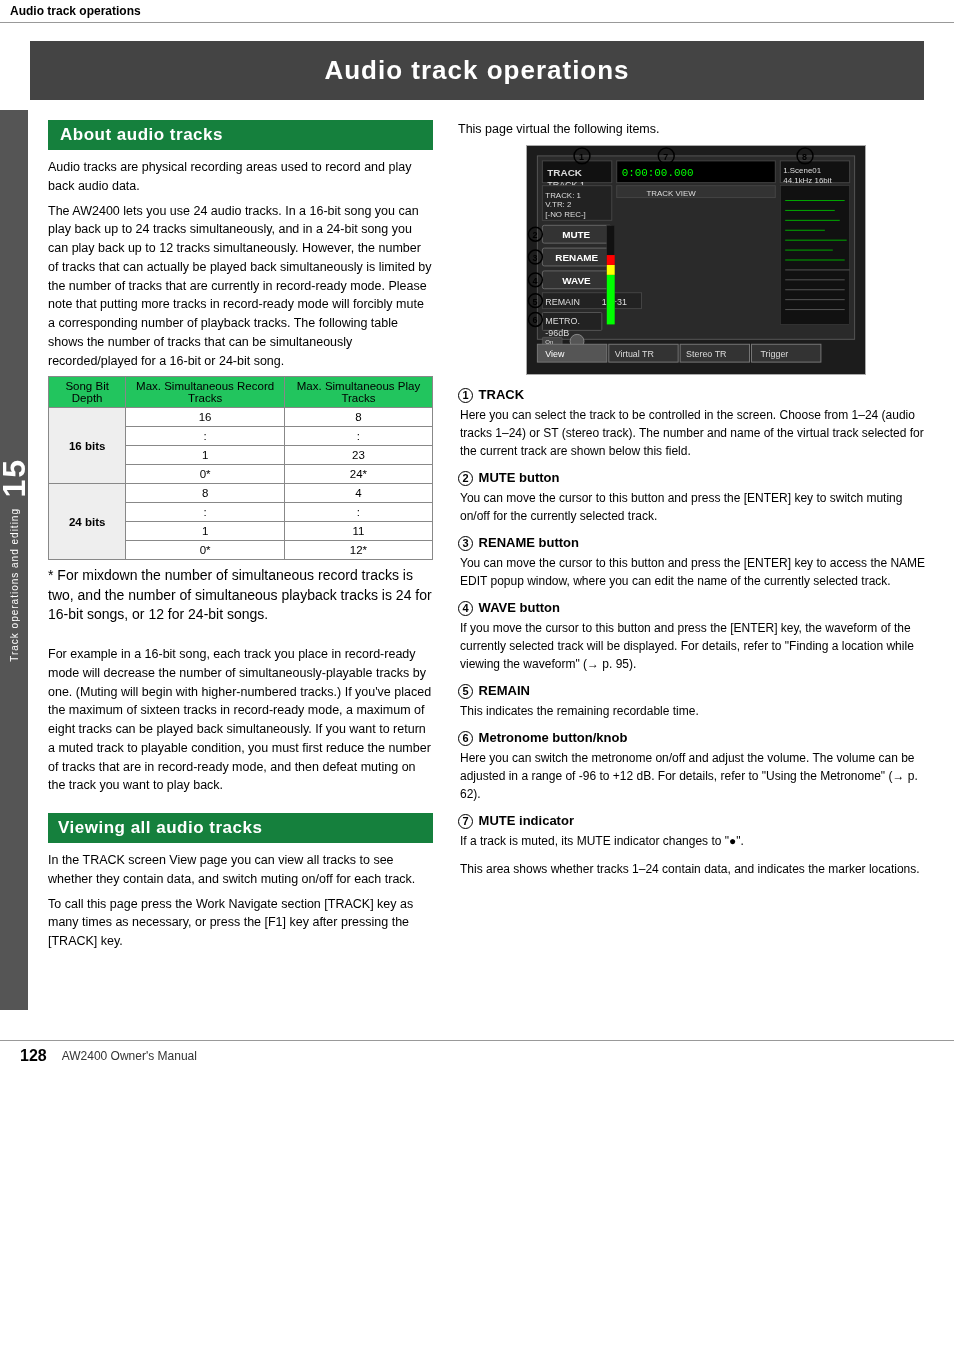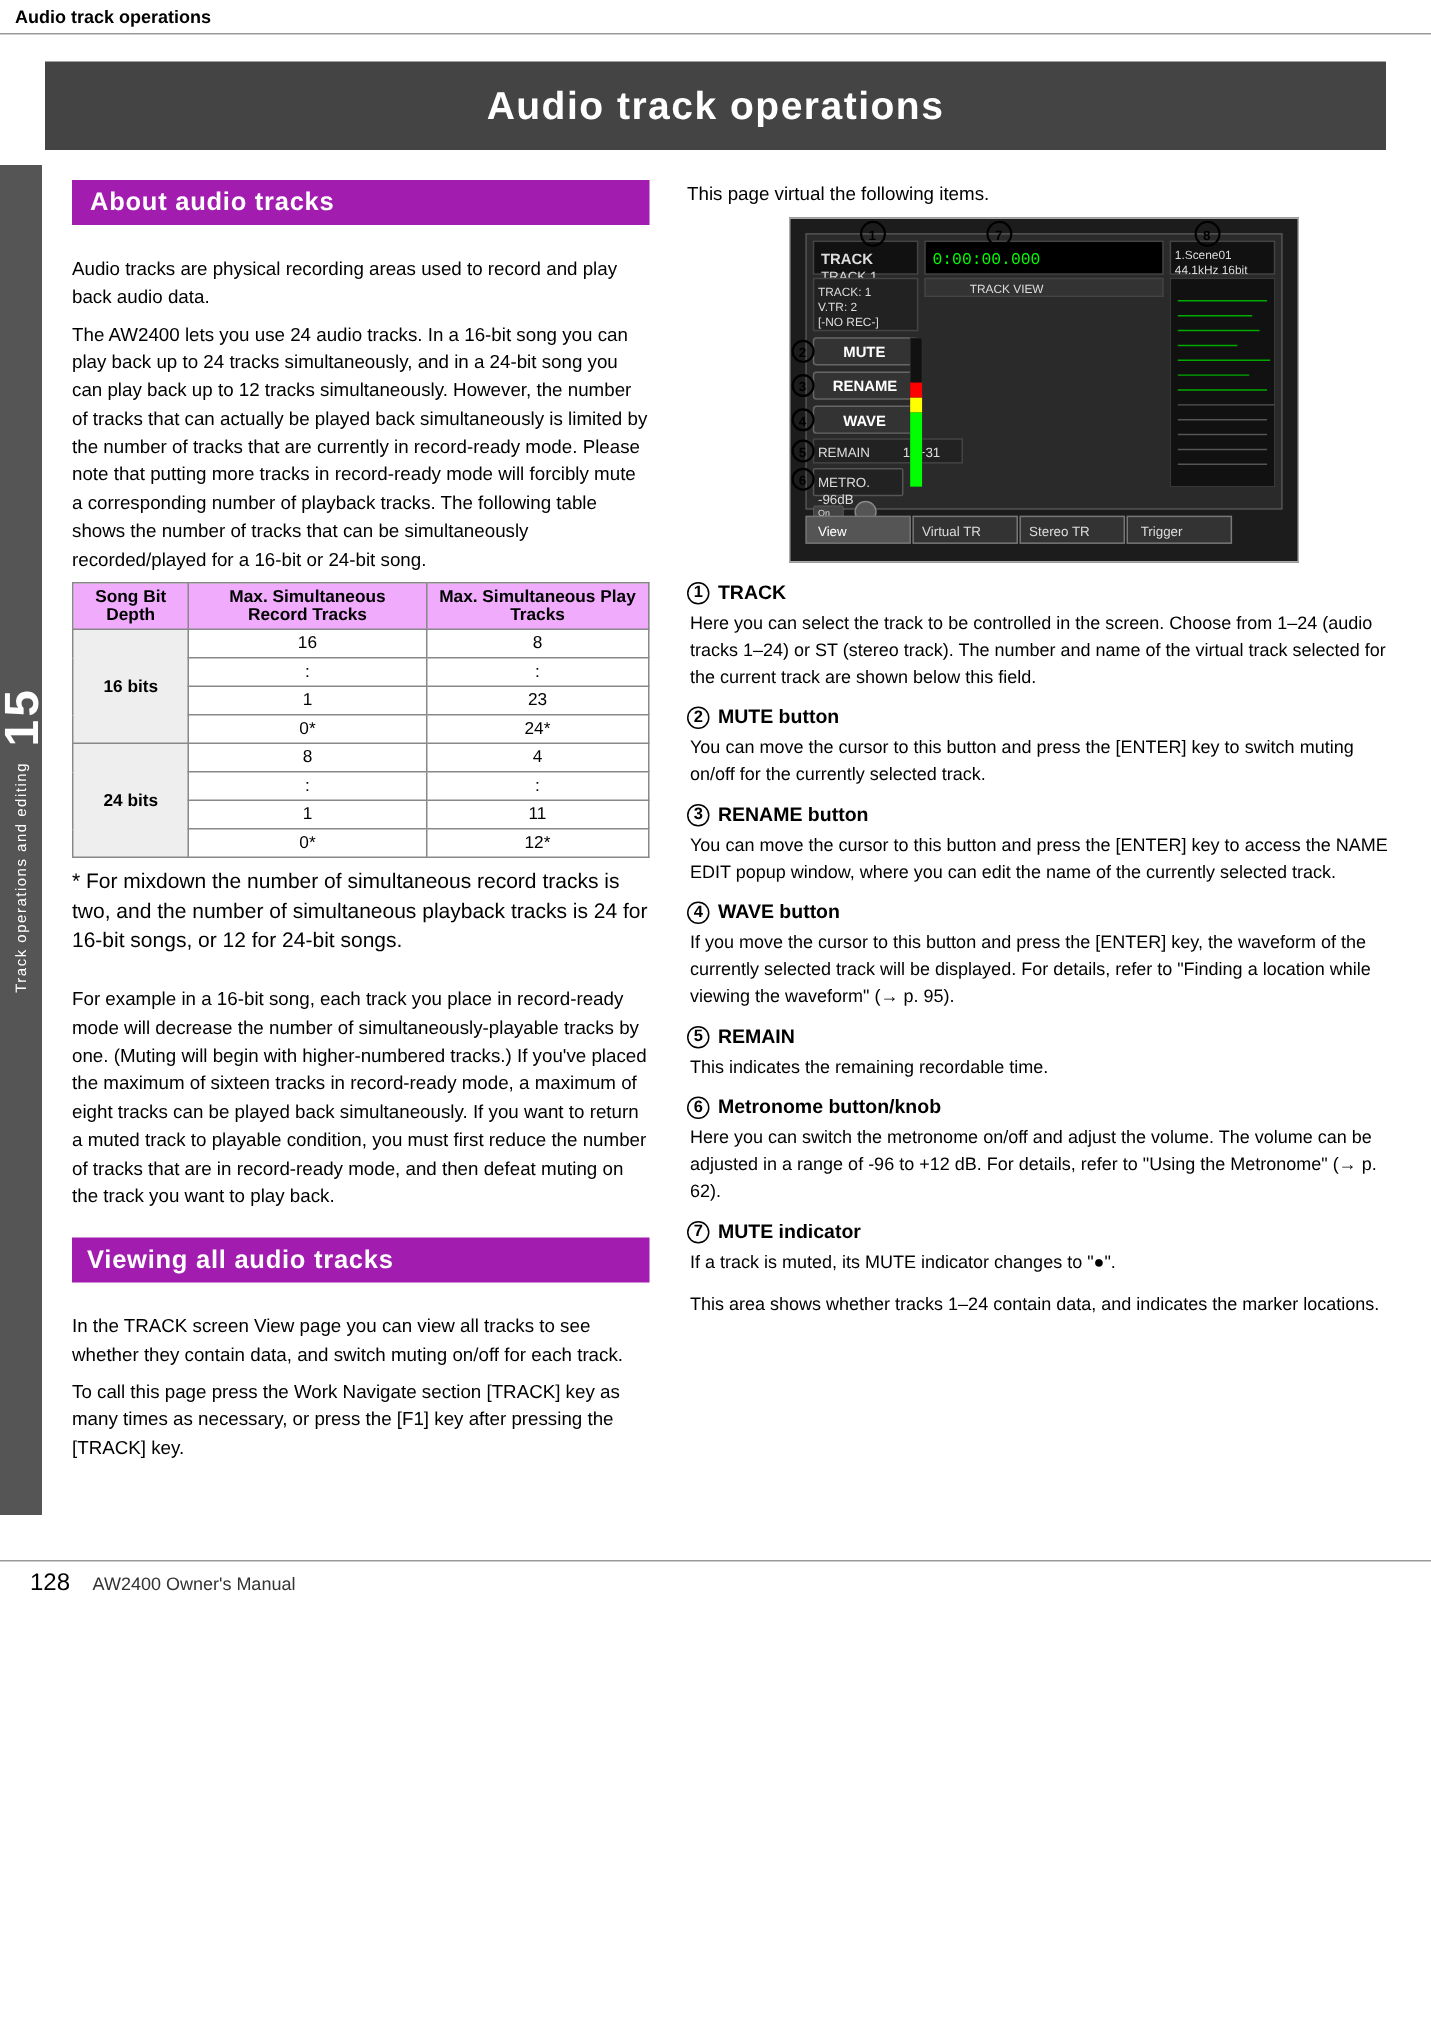--- a/index.html
+++ b/index.html
@@ -84,27 +84,27 @@
     }
 
     
     .right-column {
       flex: 1;
       padding: 10px 20px 10px 10px;
     }
 
     
     .section-heading {
-      background: #a21caf;
+      background: #15803d;
       color: #fff;
       font-size: 17px;
       font-weight: bold;
       font-family: 'Arial Black', Arial, sans-serif;
       padding: 5px 12px;
-      margin-bottom: 20px;
+      margin-bottom: 8px;
       letter-spacing: 0.5px;
     }
 
     p {
       font-size: 12.5px;
       line-height: 1.5;
       margin-bottom: 6px;
     }
 
     
@@ -113,22 +113,22 @@
       border-collapse: collapse;
       font-size: 11.5px;
       margin-bottom: 6px;
     }
     .data-table th, .data-table td {
       border: 1px solid #888;
       padding: 3px 6px;
       text-align: center;
     }
     .data-table th {
-      background: #f0abfc;
-      font-weight: bold;
+      background: #22c55e;
+      font-weight: normal;
     }
     .data-table .row-header {
       font-weight: bold;
       background: #eee;
     }
 
     .footnote {
       font-size: 14px;
       line-height: 1.4;
       margin-bottom: 20px;
@@ -165,21 +165,21 @@
     .page-footer {
       display: flex;
       align-items: center;
       border-top: 1px solid #999;
       padding: 6px 20px;
       font-size: 12px;
       margin-top: 10px;
     }
     .page-number {
       font-size: 16px;
-      font-weight: normal;
+      font-weight: bold;
       margin-right: 15px;
       text-align: center;
     }
     .footer-text {
       font-size: 12px;
       color: #333;
     }
 
     
     .device-svg {

